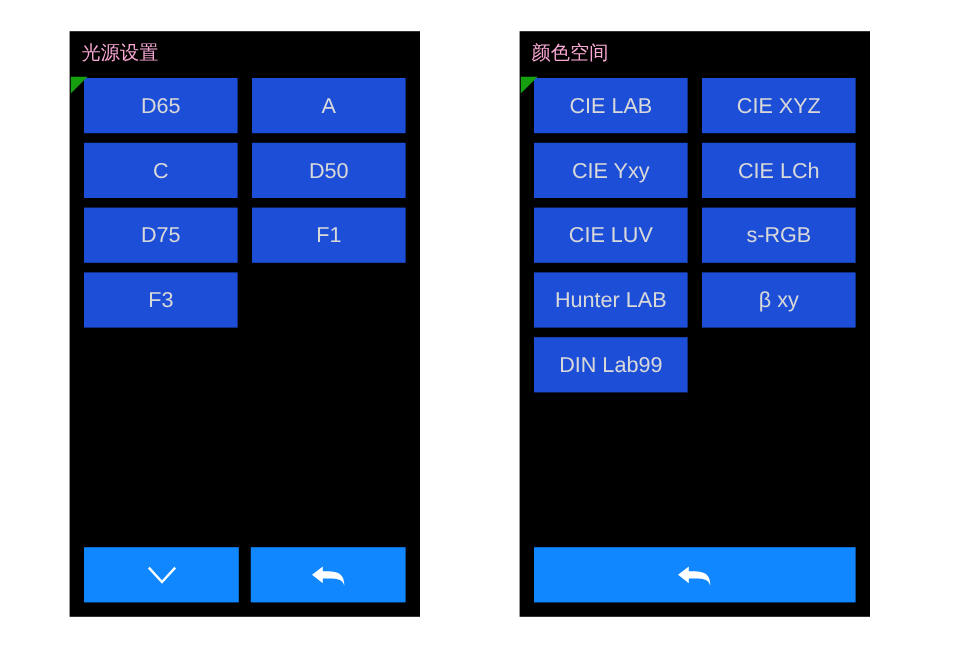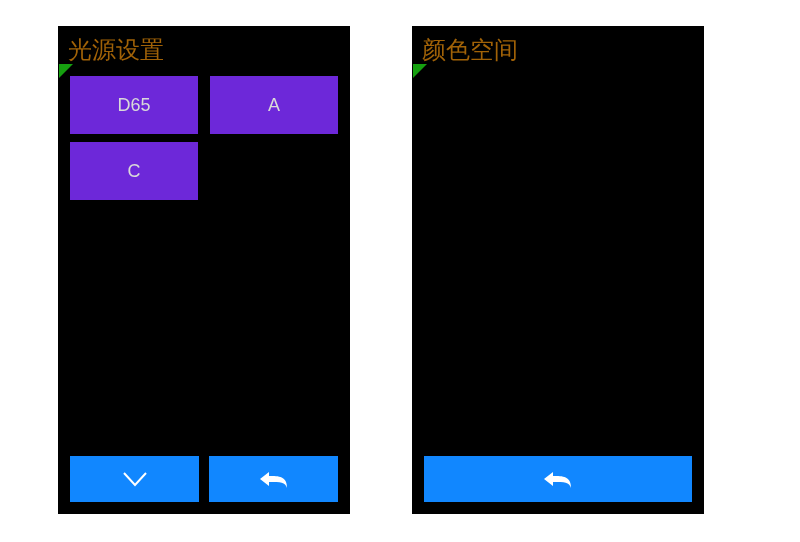--- a/index.html
+++ b/index.html
@@ -11,24 +11,24 @@
     position: relative;
   }
   .panel {
     position: absolute;
     width: 292px;
     height: 488px;
     background: #000000;
     top: 26px;
   }
   .panel-left { left: 58px; }
-  .panel-right { left: 412px; }
+  .panel-right { left: 433px; }
   .panel-title {
-    color: #a16207;
-    font-size: 24px;
+    color: #f9a8d4;
+    font-size: 16px;
     padding: 8px 10px 6px 10px;
     font-weight: normal;
     position: relative;
   }
   .green-triangle {
     position: absolute;
     top: 38px;
     left: 1px;
     width: 0;
     height: 0;
@@ -36,23 +36,23 @@
     border-width: 14px 14px 0 0;
     border-color: #16a010 transparent transparent transparent;
   }
   .grid {
     display: grid;
     grid-template-columns: 1fr 1fr;
     gap: 8px 12px;
     padding: 4px 12px 0 12px;
   }
   .opt-btn {
-    background: #6d28d9;
+    background: #1d4ed8;
     color: #d9d9d9;
-    height: 58px;
+    height: 46px;
     display: flex;
     align-items: center;
     justify-content: center;
     font-size: 18px;
     cursor: pointer;
     user-select: none;
     white-space: nowrap;
   }
   .footer {
     position: absolute;
@@ -91,20 +91,24 @@
 </head>
 <body>
 
 <div class="panel panel-left">
   <div class="panel-title">光源设置</div>
   <div class="green-triangle"></div>
   <div class="grid">
     <div class="opt-btn">D65</div>
     <div class="opt-btn">A</div>
     <div class="opt-btn">C</div>
+    <div class="opt-btn">D50</div>
+    <div class="opt-btn">D75</div>
+    <div class="opt-btn">F1</div>
+    <div class="opt-btn">F3</div>
   </div>
   <div class="footer">
     <div class="blue-btn">
       <span>
         <svg width="30" height="20" viewBox="0 0 30 20">
             <polyline points="4,4 15,16 26,4" fill="none" stroke="#ffffff" stroke-width="2"></polyline>
           </svg>
       </span>
     </div>
     <div class="blue-btn">
@@ -113,20 +117,31 @@
           <path d="M12 4 L3 11 L12 18 L12 14 C24 14 28 14 30 20 C30 8 22 8 12 8 Z" fill="#ffffff"></path>
         </svg>
       </span>
     </div>
   </div>
 </div>
 
 <div class="panel panel-right">
   <div class="panel-title">颜色空间</div>
   <div class="green-triangle"></div>
+  <div class="grid">
+    <div class="opt-btn">CIE LAB</div>
+    <div class="opt-btn">CIE XYZ</div>
+    <div class="opt-btn">CIE Yxy</div>
+    <div class="opt-btn">CIE LCh</div>
+    <div class="opt-btn">CIE LUV</div>
+    <div class="opt-btn">s-RGB</div>
+    <div class="opt-btn">Hunter LAB</div>
+    <div class="opt-btn">β xy</div>
+    <div class="opt-btn">DIN Lab99</div>
+  </div>
   <div class="footer-single">
     <div class="blue-btn-full">
       <span>
         <svg width="34" height="22" viewBox="0 0 34 22">
           <path d="M12 4 L3 11 L12 18 L12 14 C24 14 28 14 30 20 C30 8 22 8 12 8 Z" fill="#ffffff"></path>
         </svg>
       </span>
     </div>
   </div>
 </div>

